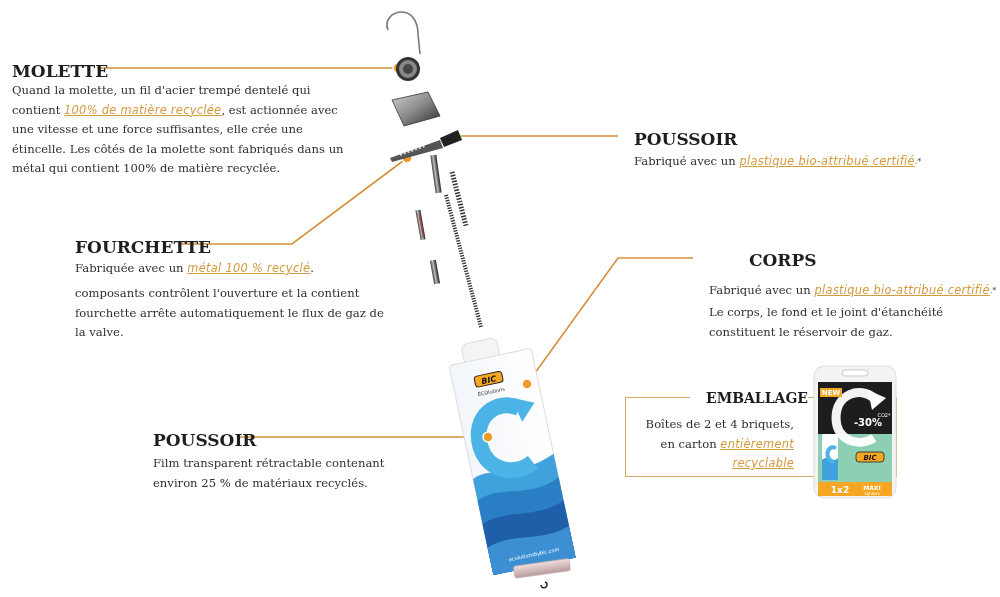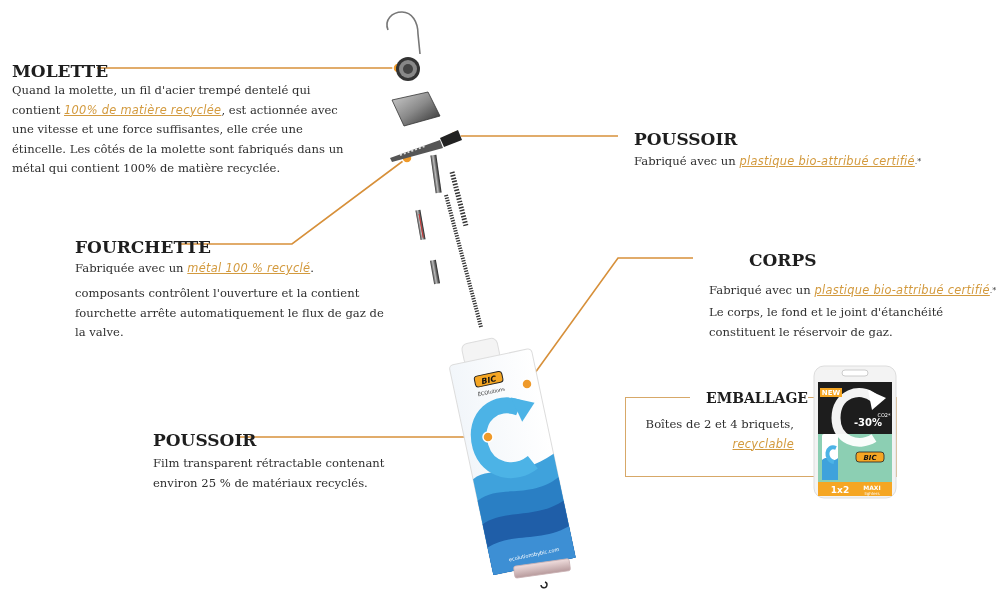--- a/index.html
+++ b/index.html
@@ -144,20 +144,21 @@
 <div class="txt" style="left:153px;top:454px;width:280px;">
   <div>Film transparent rétractable contenant</div>
   <div>environ 25 % de matériaux recyclés.</div>
 </div>
 
 <div class="frame" style="left:625px;top:397px;width:270px;height:78px;"></div>
 <div class="frame-gap" style="left:690px;top:395px;width:118px;"></div>
 <div class="title" style="left:706px;top:390px;font-size:14px;">EMBALLAGE</div>
 <div class="txt" style="left:630px;top:415px;width:164px;text-align:right;">
   <div>Boîtes de 2 et 4 briquets,</div>
+  <div><span>en carton </span><span class="hl">entièrement</span></div>
   <div><span class="hl">recyclable</span></div>
 </div>
 
 <svg style="position:absolute;left:812px;top:364px" width="86" height="136">
   <rect x="2" y="2" width="82" height="132" rx="10" fill="#f3f3f3" stroke="#ddd"></rect>
   <rect x="30" y="6" width="26" height="6" rx="3" fill="#fff" stroke="#ccc"></rect>
   <rect x="6" y="18" width="74" height="100" fill="#1d1d1d"></rect>
   <rect x="6" y="70" width="74" height="48" fill="#8ccfb3"></rect>
   <path d="M62,34 C48,22 24,30 24,54 C24,76 46,84 62,74" fill="none" stroke="#fff" stroke-width="9" opacity="0.95"></path>
   <path d="M56,26 L74,34 L60,46 Z" fill="#fff"></path>

